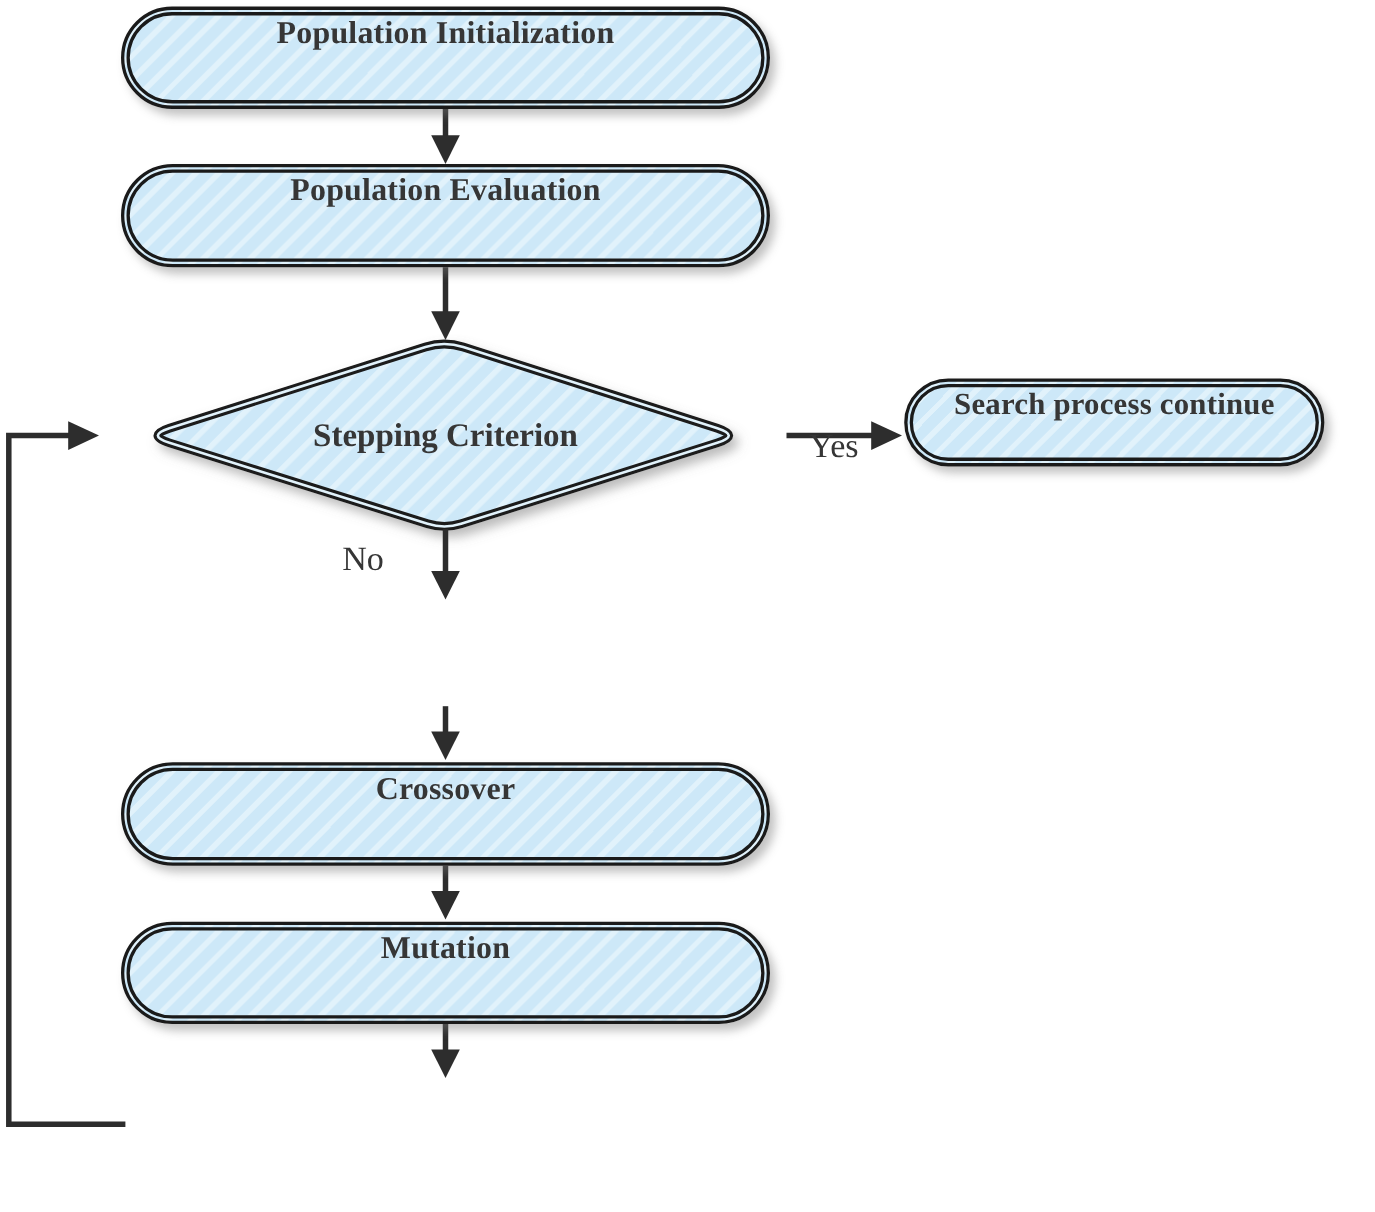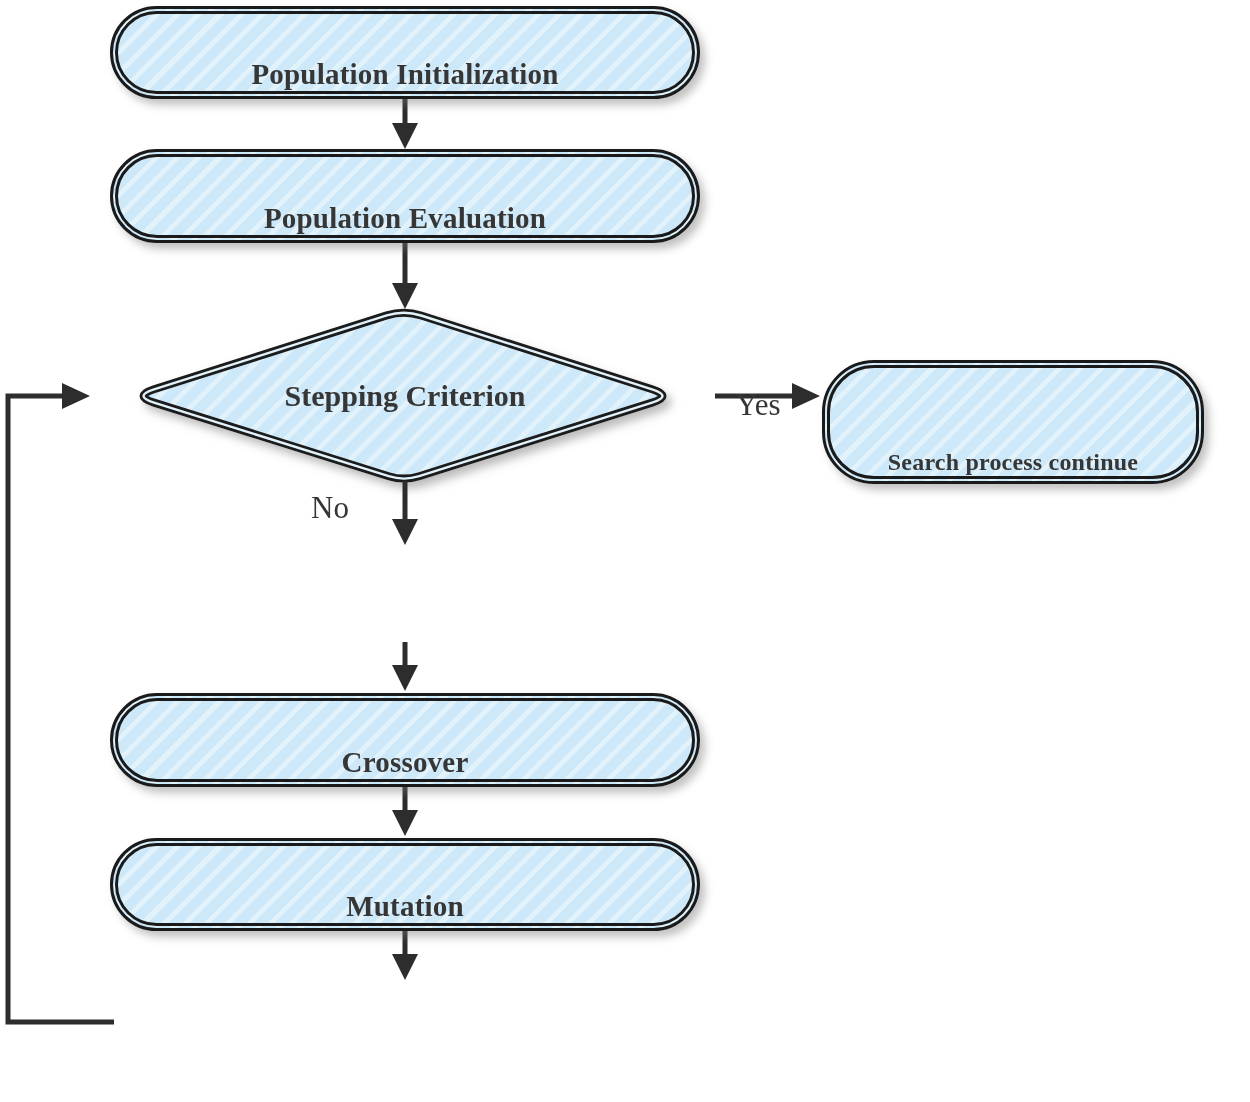--- a/index.html
+++ b/index.html
@@ -19,21 +19,21 @@
     overflow:hidden;
   }
   .layer-svg{position:absolute;left:0;top:0;z-index:1;}
   .node{
     position:absolute;
     box-sizing:border-box;
     border:8px double var(--node-border);
     border-radius:52px;
     background:repeating-linear-gradient(135deg, var(--node-fill) 0 10px, var(--node-stripe) 10px 15px);
     box-shadow:5px 6px 9px rgba(120,120,120,0.45);
-    display:flex;align-items:flex-end;justify-content:center;
+    display:flex;align-items:flex-start;justify-content:center;
     z-index:2;
     color:var(--text);
     font-weight:700;
     font-size:29px;
     text-align:center;
     letter-spacing:0.2px;
   }
   .decision-label{
     position:absolute;
     display:flex;align-items:center;justify-content:center;
@@ -117,21 +117,21 @@
   </div>
 
   <div class="node" style="left:110px;top:149px;width:590px;height:94px;">
     <span>Population Evaluation</span>
   </div>
 
   <div class="decision-label" style="left:155px;top:346px;width:500px;height:100px;">
     <span>Stepping Criterion</span>
   </div>
 
-  <div class="node" style="left:822px;top:360px;width:382px;height:124px;font-size:24px;">
+  <div class="node" style="left:822px;top:344px;width:382px;height:80px;font-size:28px;">
     <span>Search process continue</span>
   </div>
 
 
   <div class="node" style="left:110px;top:838px;width:590px;height:93px;">
     <span>Mutation</span>
   </div>
 
   <div class="node" style="left:110px;top:693px;width:590px;height:94px;">
     <span>Crossover</span>

